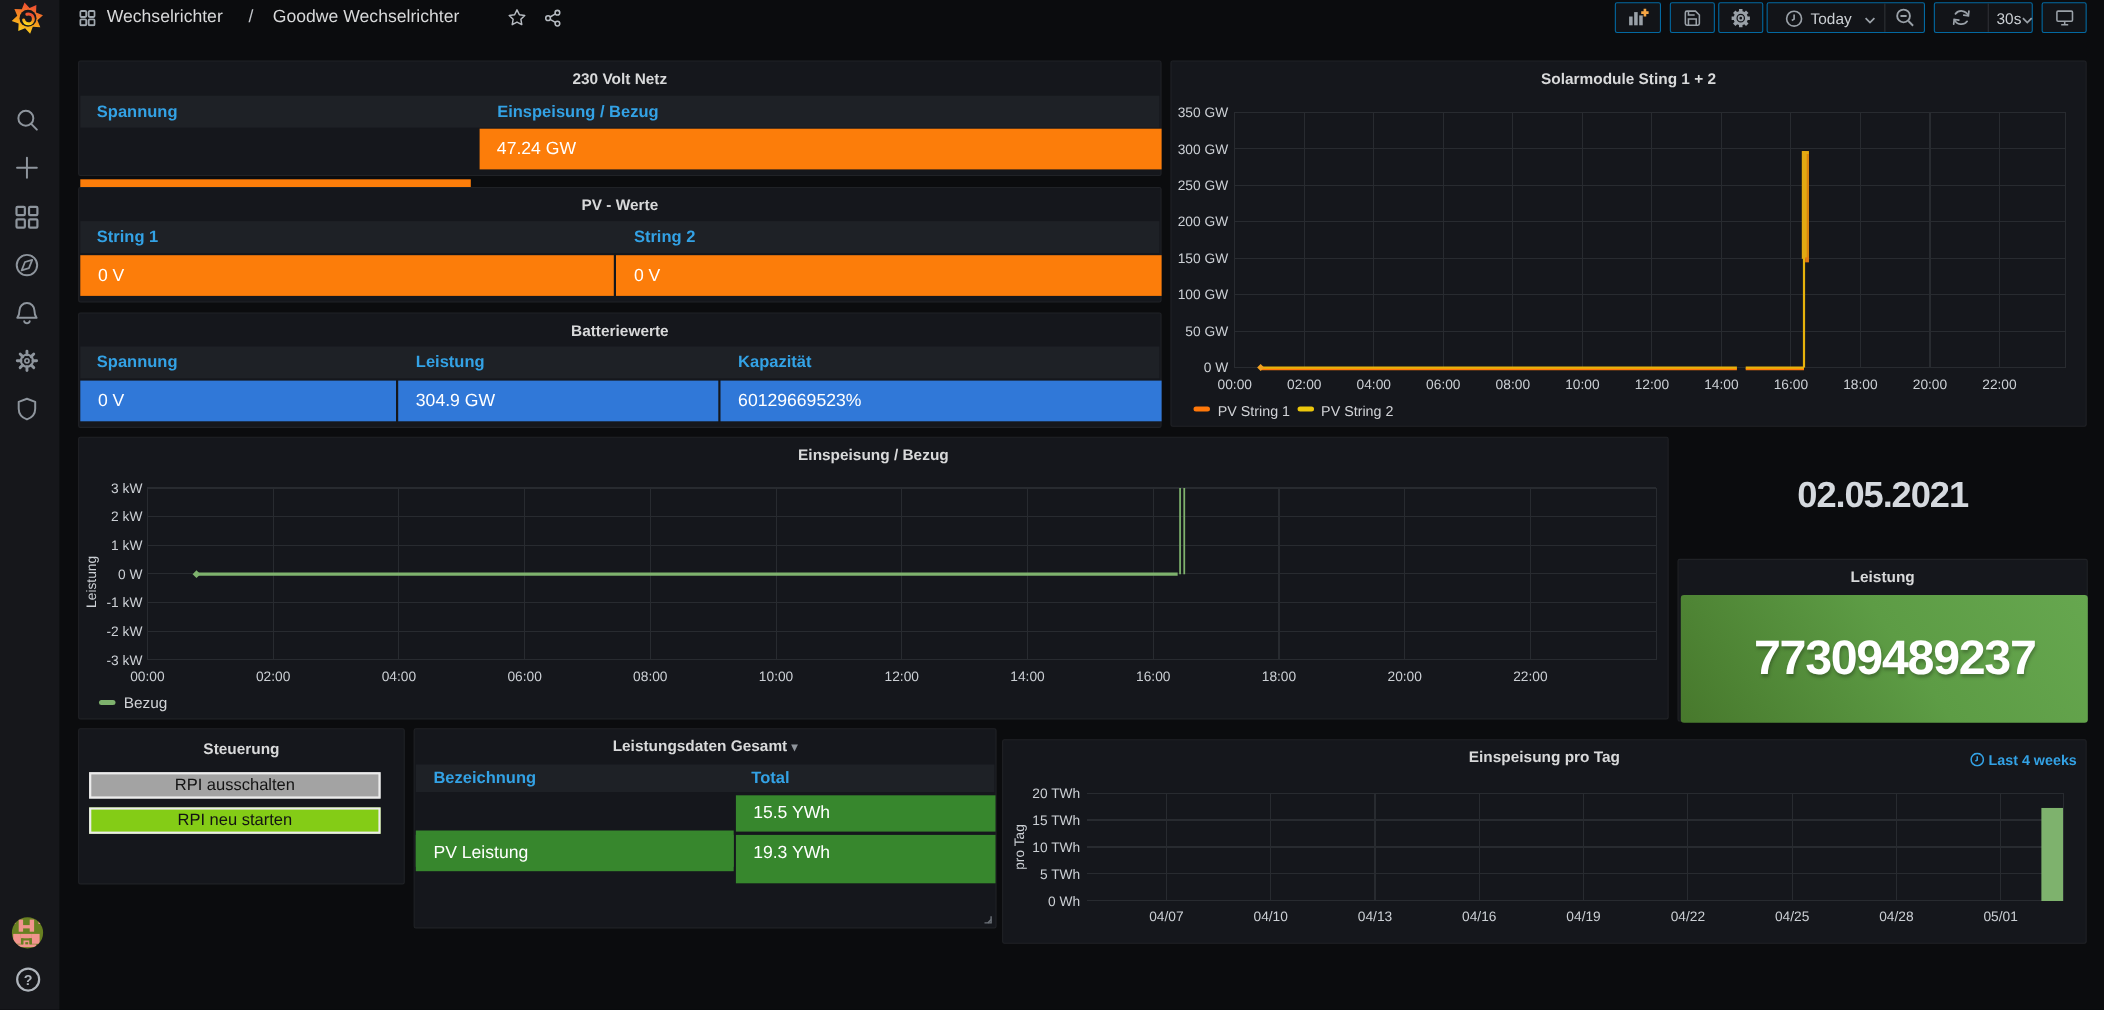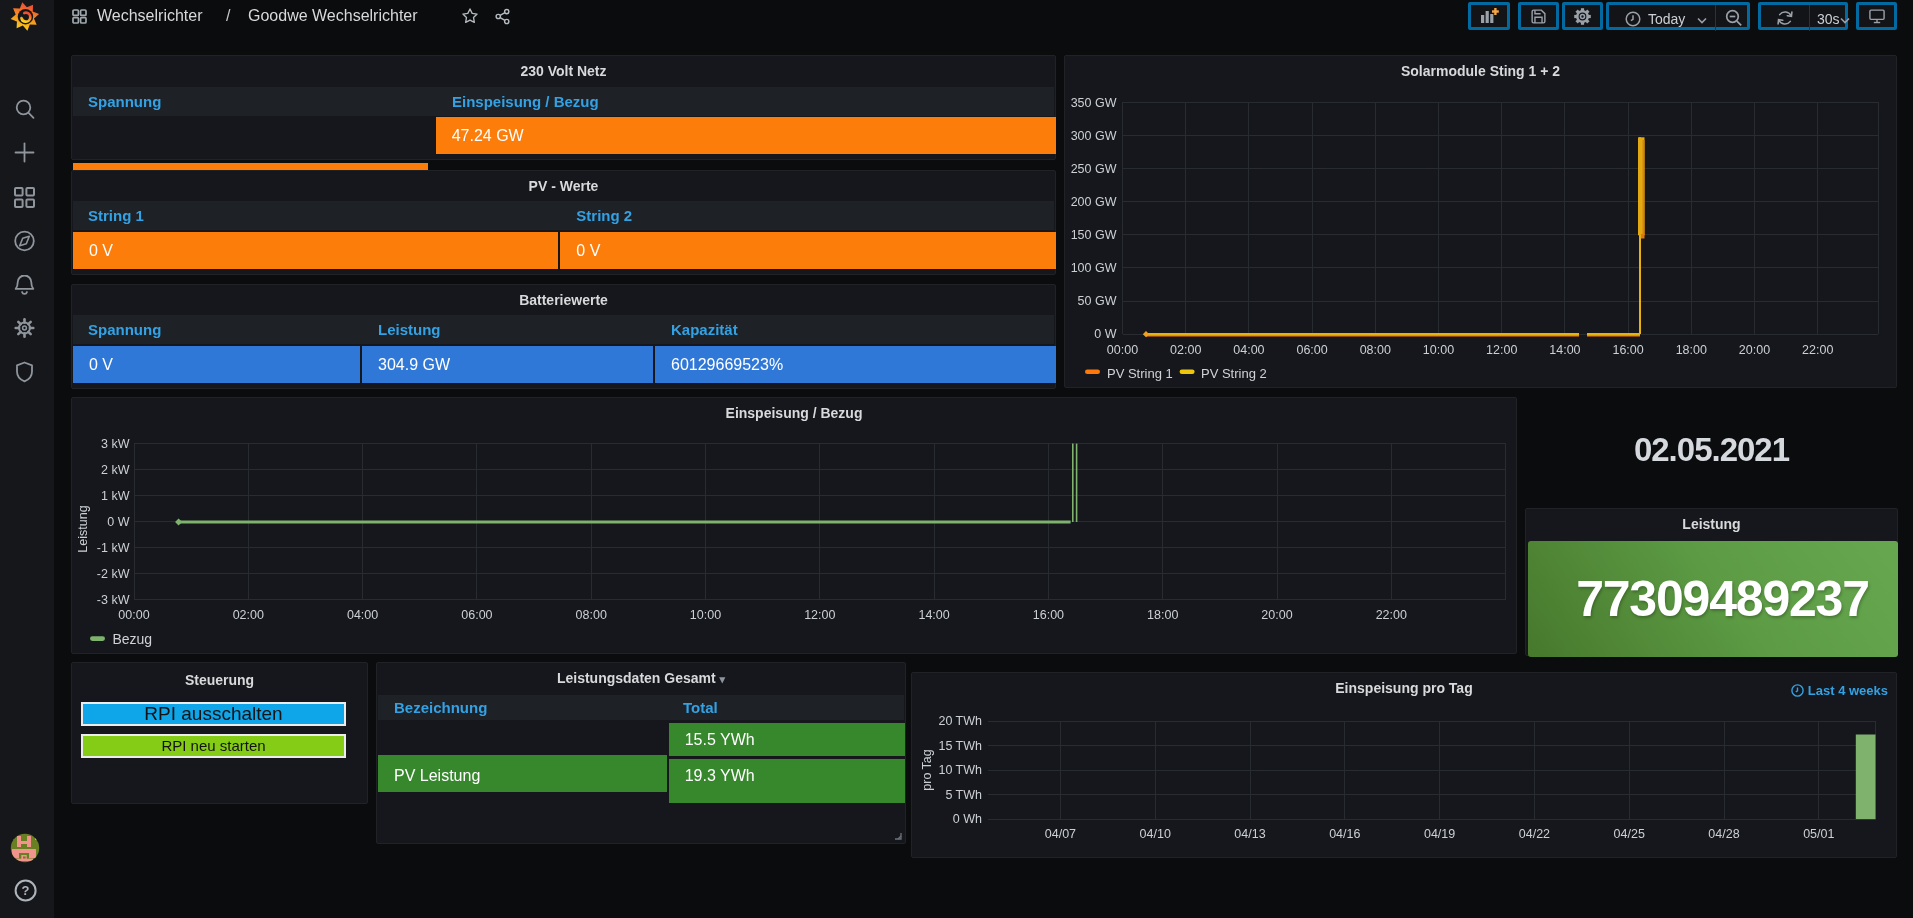--- a/index.html
+++ b/index.html
@@ -10,21 +10,21 @@
   .panel { position:absolute; background:#15171c; border:1px solid #202226; border-radius:2px; }
   .ptitle { height:30px; line-height:31px; text-align:center; font-size:14px; font-weight:bold; color:#d8d9da; white-space:nowrap; }
   .thead { position:absolute; left:1px; right:1px; top:30.5px; height:29px; background:#1e2126; }
   .hcell { position:absolute; top:0; height:29px; line-height:29px; font-weight:bold; font-size:15px; color:#33a2e5; white-space:nowrap; }
   .vcell { position:absolute; top:61px; height:37px; line-height:37px; font-size:16px; color:#fff; padding-left:16px; white-space:nowrap; }
   .orange { background:#fc7d0a; }
   .blue { background:#3078d8; }
   svg { display:block; }
   .axis { font-size:12.5px; fill:#ccd0d5; font-family:"Liberation Sans", sans-serif; }
   .leg { font-size:13px; fill:#d0d2d6; font-family:"Liberation Sans", sans-serif; }
-  .tbtn { position:absolute; top:2px; height:28px; background:#121418; border:3px solid #0369a1; border-radius:2px; display:flex; align-items:center; justify-content:center; }
+  .tbtn { position:absolute; top:2px; height:28px; background:#121418; border:1px solid #0369a1; border-radius:2px; display:flex; align-items:center; justify-content:center; }
 </style>
 </head>
 <body>
 <div id="root">
   <div id="sidebar">
 
     <svg width="30" height="31" style="position:absolute;left:10px;top:1px;" viewBox="0 0 29.5 30.5">
       <defs>
         <linearGradient id="glg" x1="0" y1="1" x2="0.3" y2="0">
           <stop offset="0" stop-color="#fde020"></stop>
@@ -360,27 +360,27 @@
     </svg>
   </div>
 
   <div style="position:absolute;left:1525px;top:397px;width:373px;height:106px;text-align:center;">
     <div style="margin-top:34px;font-size:33px;font-weight:bold;color:#d5d9de;letter-spacing:-1px;">02.05.2021</div>
   </div>
 
   <div class="panel" style="left:1525px;top:508px;width:373px;height:148px;">
     <div class="ptitle">Leistung</div>
     <div style="position:absolute;left:1.5px;top:31.5px;width:370px;height:116px;border-radius:3px;background:linear-gradient(55deg,#47782c 0%,#5d9c45 55%,#66a74f 100%);text-align:center;">
-      <div style="line-height:116px;font-size:50px;font-weight:bold;color:#fff;letter-spacing:-1.2px;text-shadow:1px 2px 3px rgba(0,0,0,0.25);margin-left:20px;">77309489237</div>
+      <div style="line-height:116px;font-size:44px;font-weight:bold;color:#fff;letter-spacing:-1.2px;text-shadow:1px 2px 3px rgba(0,0,0,0.25);margin-left:20px;">77309489237</div>
     </div>
   </div>
 
   <div class="panel" style="left:71px;top:662px;width:297px;height:142px;">
     <div class="ptitle" style="height:32px;line-height:34px;">Steuerung</div>
-    <div style="position:absolute;left:9px;top:39px;width:265px;height:24px;background:#0ea5e9;border:2px solid #ececec;text-align:center;line-height:20px;font-size:19px;color:#131313;">RPI ausschalten</div>
+    <div style="position:absolute;left:9px;top:39px;width:265px;height:24px;background:#a3a3a3;border:2px solid #ececec;text-align:center;line-height:20px;font-size:15px;color:#131313;">RPI ausschalten</div>
     <div style="position:absolute;left:9px;top:70.5px;width:265px;height:24px;background:#84cc16;border:2px solid #ececec;text-align:center;line-height:20px;font-size:15px;color:#131313;">RPI neu starten</div>
   </div>
 
   <div class="panel" style="left:376px;top:662px;width:530px;height:182px;">
     <div class="ptitle">Leistungsdaten Gesamt <span style="color:#8e949b;font-size:11px;">▾</span></div>
     <div class="thead" style="top:31.5px;height:25px;"></div>
     <div class="hcell" style="left:17px;top:31.5px;height:25px;line-height:25px;">Bezeichnung</div>
     <div class="hcell" style="left:306px;top:31.5px;height:25px;line-height:25px;">Total</div>
     <div class="vcell" style="left:1px;top:60px;width:288.7px;height:33px;line-height:33px;background:#37872d;margin-top:32px;">Einspeisung</div>
     <div class="vcell" style="left:291.7px;top:60px;width:236.3px;height:33px;line-height:33px;background:#37872d;">15.5 YWh</div>

